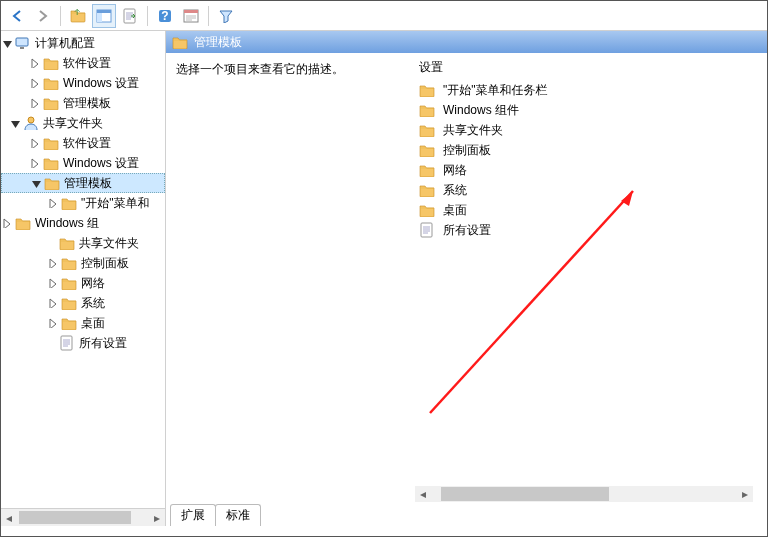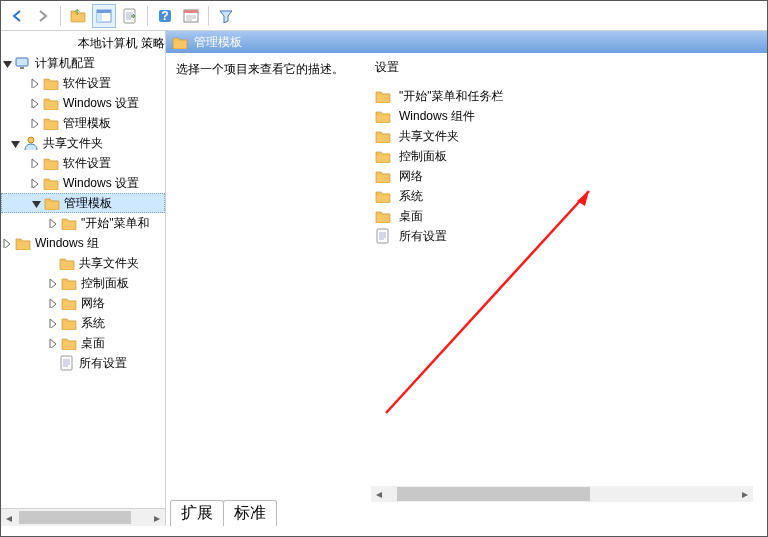--- a/index.html
+++ b/index.html
@@ -21,31 +21,31 @@
   .tree { flex:1; overflow:auto; padding:2px 0; }
   .tree-row { display:flex; align-items:center; height:20px; white-space:nowrap; }
   .tree-row.selected { background:#cde8ff; border:1px dotted #7ab; }
   .twist { width:12px; height:12px; margin-right:2px; display:flex; align-items:center; justify-content:center; }
   .folder-icon { width:16px; height:14px; margin-right:4px; }
   .pc-icon, .gear-icon, .user-icon, .page-icon { width:16px; height:16px; margin-right:4px; }
   .tree-label { }
   .right-pane { flex:1; display:flex; flex-direction:column; overflow:hidden; }
   .crumb { height:22px; background:linear-gradient(#a8c8f0,#6fa0e0); color:#fff; display:flex; align-items:center; padding:0 6px; gap:6px; }
   .crumb .folder-icon { margin-right:0; }
-  .detail { flex:1; display:flex; overflow:hidden; position:relative; }
+  .detail { flex:1; display:flex; overflow:hidden; position:relative;gap:44px; }
   .detail-left { width:205px; padding:8px 10px; }
   .detail-right { flex:1; padding:6px 4px; overflow:hidden; position:relative; }
-  .col-head { margin-bottom:10px; }
+  .col-head { margin-bottom:4px; }
   .list-row { display:flex; align-items:center; height:20px; gap:4px; padding-right:20px; }
   .scroll-h { position:absolute; bottom:2px; left:0; right:14px; height:16px; background:#f0f0f0; display:flex; align-items:center; }
   .scroll-h .track { flex:1; height:16px; background:#f0f0f0; position:relative; }
   .scroll-h .thumb { position:absolute; left:10px; width:55%; top:1px; bottom:1px; background:#c8c8c8; }
   .scroll-h .arr { width:16px; height:16px; display:flex; align-items:center; justify-content:center; color:#666; }
   .tabstrip { height:22px; display:flex; align-items:flex-end; padding-left:4px; gap:0; background:#fff; border-top:1px solid #fff; }
-  .tab { padding:2px 10px; border:1px solid #bbb; border-bottom:none; border-radius:3px 3px 0 0; background:#fff; margin-right:-1px; font-size:16px; }
+  .tab { padding:2px 10px; border:1px solid #bbb; border-bottom:none; border-radius:3px 3px 0 0; background:#fff; margin-right:-1px; font-size:12px; }
   .tab.active { position:relative; z-index:1; }
   .bottom-scroll { height:18px; border-top:1px solid #d0d0d0; display:flex; }
   .bottom-scroll .track { flex:1; background:#f0f0f0; position:relative; }
   .bottom-scroll .thumb { position:absolute; left:2px; width:85%; top:2px; bottom:2px; background:#c8c8c8; }
   .bottom-scroll .arr { width:16px; display:flex; align-items:center; justify-content:center; background:#f0f0f0; color:#666; }
   .arrow-line { position:absolute; pointer-events:none; }
   .statusbar { height:10px; background:#fff; }
 </style>
 </head>
 <body>
@@ -138,26 +138,20 @@
     <div class="tbtn">
         <svg width="14" height="14">
           <path d="M1 2 h12 L9 7 v5 l-4 2 v-7 Z" fill="#cfe6ff" stroke="#4076b5"></path>
         </svg>
       </div>
   </div>
 
   <div class="body">
     <div class="tree-pane">
       <div class="tree">
-        <div class="tree-row" style="padding-left:2px">
-          <svg class="doc-icon">
-              <use href="#ico-doc"></use>
-            </svg>
-          <span class="tree-label">本地计算机 策略</span>
-        </div>
         <div class="tree-row" style="">
           <span class="twist">
               <svg width="10" height="10">
                 <use href="#ico-twist-d"></use>
               </svg>
             </span>
           <svg class="gear-icon">
               <use href="#ico-pc"></use>
             </svg>
           <span class="tree-label">计算机配置</span>

